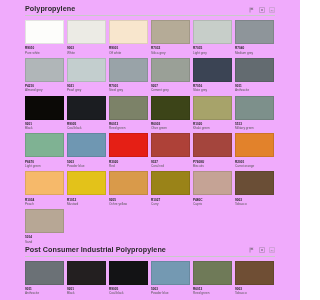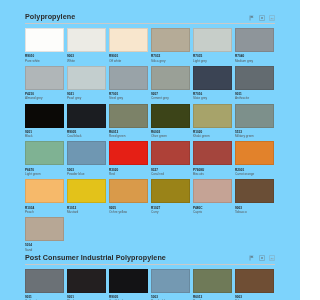--- a/index.html
+++ b/index.html
@@ -11,23 +11,23 @@
     width: 300px;
     height: 300px;
     overflow: hidden;
     font-family: "Liberation Sans", sans-serif;
     -webkit-font-smoothing: antialiased;
   }
   .page {
     position: relative;
     width: 300px;
     height: 300px;
-    background: #7dd3fc;
+    background: #f0abfc;
     box-sizing: border-box;
-    padding: 12px 25px;
+    padding: 4px 25px;
   }
 
   
   .section-head {
     position: relative;
     display: flex;
     align-items: flex-end;
     justify-content: space-between;
     padding-bottom: 2px;
     border-bottom: 0.7px solid #c9c9c9;

